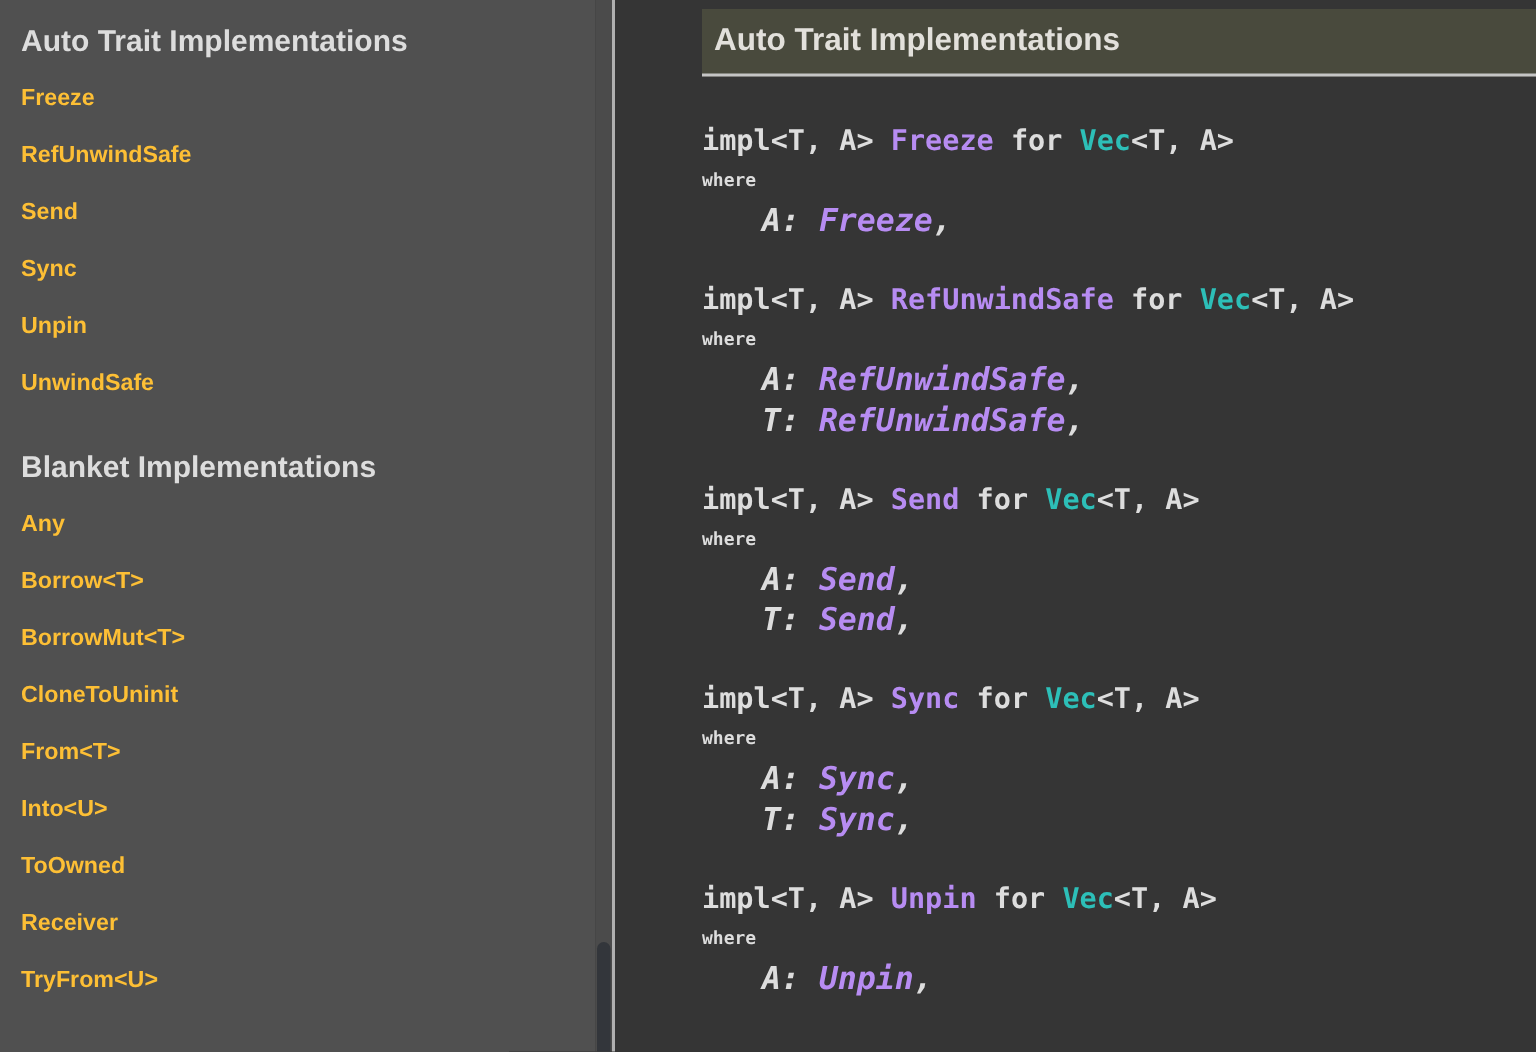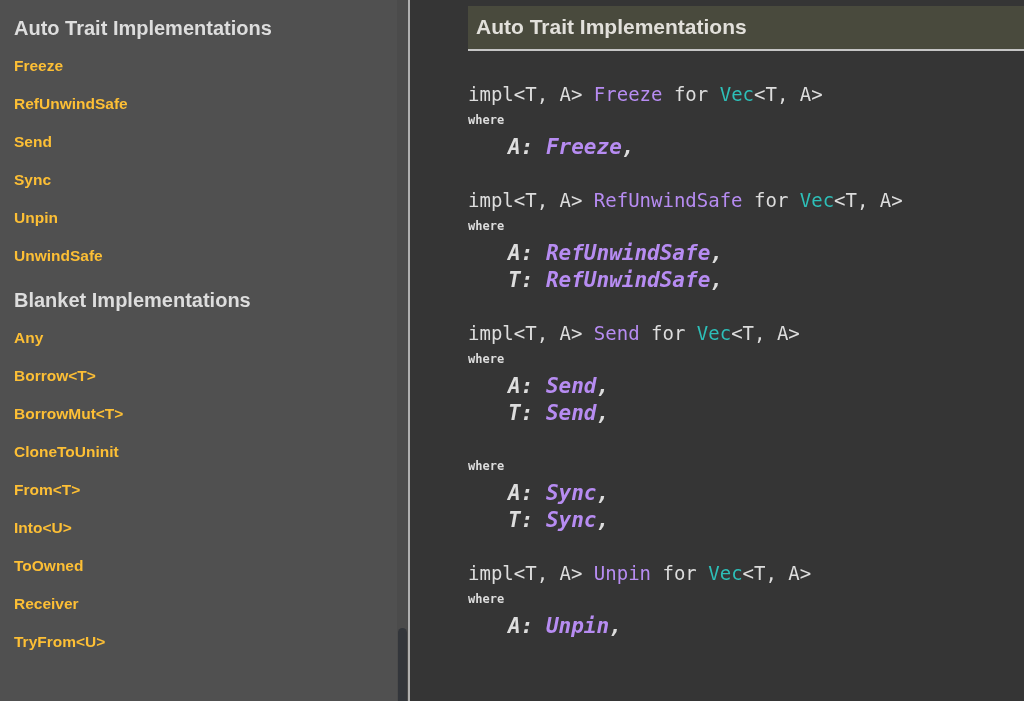--- a/index.html
+++ b/index.html
@@ -29,21 +29,21 @@
     position:absolute; left:0; top:0; width:397px; height:701px;
     background: var(--sidebar-bg);
     padding:16px 0 0 14px;
     overflow:hidden;
   }
   .sidebar-title {
     font-size:20px; font-weight:700; color:var(--text);
     line-height:24px; margin-bottom:16px;
     display:block;
   }
-  .sidebar-title.second { margin-top:22px; }
+  .sidebar-title.second { margin-top:34px; }
   .sidebar-link {
     display:block;
     color: var(--sidebar-link);
     font-size:15.5px; font-weight:700;
     line-height:20px; margin-bottom:18px;
   }
 
   
   .side-scrollbar {
     position:absolute; left:397px; top:0; width:11px; height:701px;
@@ -81,21 +81,21 @@
     background: var(--target-bg);
     border-bottom:2px solid var(--header-border);
     padding:8px 8px 9px 8px;
     font-size:21px; font-weight:700; color:#e2e0db;
     line-height:26px;
   }
   .impls { margin-top:30px; }
   .impl-block { margin-bottom:26px; }
   .code-header {
     font-family:"DejaVu Sans Mono", monospace;
-    font-size:19px; font-weight:400;
+    font-size:19px; font-weight:700;
     line-height:26px; color:var(--text);
     white-space:pre;
   }
   .code-header a.trait { color:var(--trait); }
   .code-header a.struct { color:var(--struct); }
   .where-kw {
     font-family:"DejaVu Sans Mono", monospace;
     font-size:12px; font-weight:700; color:var(--text);
     line-height:27px; white-space:pre;
   }
@@ -165,20 +165,21 @@
     </div>
 
     <div class="impl-block">
       <h3 class="code-header"><span>impl&lt;T, A&gt; </span><a class="trait">Send</a><span> for </span><a class="struct">Vec</a><span>&lt;T, A&gt;</span></h3>
       <div class="where-kw">where</div>
       <div class="bound"><span>A: </span><a class="trait">Send</a><span>,</span></div>
       <div class="bound"><span>T: </span><a class="trait">Send</a><span>,</span></div>
     </div>
 
     <div class="impl-block">
+      <h3 class="code-header"><span>impl&lt;T, A&gt; </span><a class="trait">Sync</a><span> for </span><a class="struct">Vec</a><span>&lt;T, A&gt;</span></h3>
       <div class="where-kw">where</div>
       <div class="bound"><span>A: </span><a class="trait">Sync</a><span>,</span></div>
       <div class="bound"><span>T: </span><a class="trait">Sync</a><span>,</span></div>
     </div>
 
     <div class="impl-block">
       <h3 class="code-header"><span>impl&lt;T, A&gt; </span><a class="trait">Unpin</a><span> for </span><a class="struct">Vec</a><span>&lt;T, A&gt;</span></h3>
       <div class="where-kw">where</div>
       <div class="bound"><span>A: </span><a class="trait">Unpin</a><span>,</span></div>
     </div>

